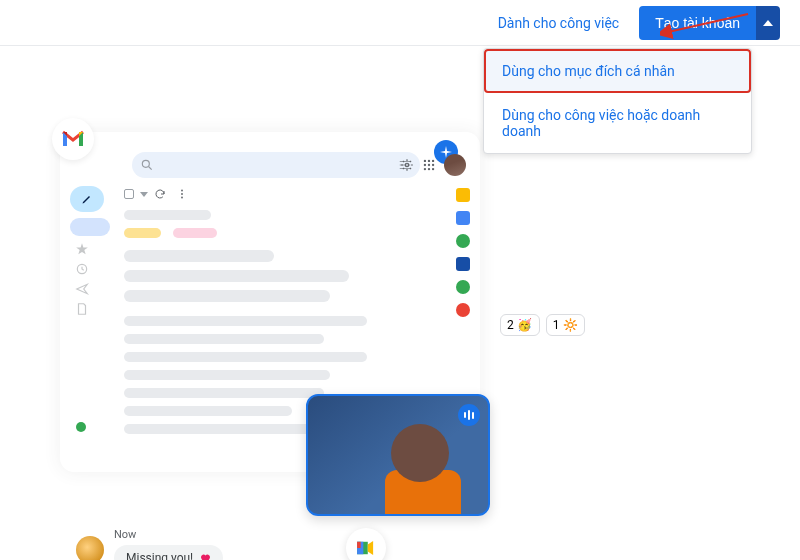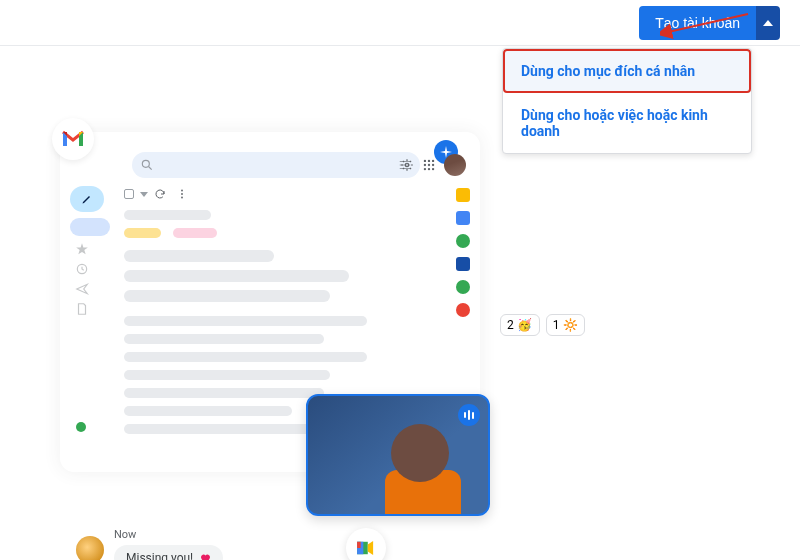--- a/index.html
+++ b/index.html
@@ -8,21 +8,21 @@
   
   .topbar { display: flex; align-items: center; justify-content: flex-end; height: 46px; padding: 0 20px 0 0; border-bottom: 1px solid #e8eaed; gap: 20px; position: relative; z-index: 20;}
   .top-link { color: #1a73e8; font-size: 14px; text-decoration: none; }
   .login-btn { color: #1a73e8; background: #fff; border: 1px solid #dadce0; border-radius: 4px; padding: 8px 18px; font-size: 14px; cursor: pointer; }
   .create-btn { background: #1a73e8; color: #fff; border: none; border-radius: 4px 0 0 4px; padding: 9px 16px; font-size: 14px; cursor: pointer; display: flex; align-items: center; }
   .create-wrap { display: flex; align-items: stretch; position: relative; }
   .create-drop { background: #174ea6; color: #fff; border: none; border-radius: 0 4px 4px 0; width: 24px; display: flex; align-items: center; justify-content: center; cursor: pointer; }
   .create-drop svg { width: 10px; height: 6px; }
 
   
-  .menu { position: absolute; top: 48px; right: 48px; width: 250px; background: #fff; border: 1px solid #dadce0; border-radius: 4px; box-shadow: 0 2px 6px rgba(0,0,0,0.12); z-index: 30; overflow: hidden; font-weight: bold; }
+  .menu { position: absolute; top: 48px; right: 48px; width: 269px; background: #fff; border: 1px solid #dadce0; border-radius: 4px; box-shadow: 0 2px 6px rgba(0,0,0,0.12); z-index: 30; overflow: hidden; }
   .menu-item { padding: 12px 16px; font-size: 14px; color: #1a73e8; cursor: pointer; border: 2px solid transparent;}
   .menu-item.highlight { border: 2px solid #d93025; background: #f2f6fc; border-radius: 4px;}
   .menu-item + .menu-item { margin-top: 0px; }
 
   
   .arrow-anno { position: absolute; top: 10px; left: 660px; z-index: 40; pointer-events:none;}
   .arrow-anno svg { width: 90px; height: 30px; }
 
   
   .stage { position: relative; width: 100%; height: calc(100% - 46px); }
@@ -92,20 +92,21 @@
   .chat-bubble{background:#f1f3f4;border-radius:16px;padding:6px 12px 6px 12px;font-size:12px;color:#3c4043;display:flex;align-items:center;gap:6px;}
   .heart{width:12px;height:12px;display:inline-block;}
 
   .meet-btn{position:absolute;left:346px;top:482px;width:40px;height:40px;border-radius:50%;background:#fff;box-shadow:0 2px 8px rgba(0,0,0,.12);display:flex;align-items:center;justify-content:center;}
 
 </style>
 </head>
 <body>
 
 <div class="topbar">
+  <a href="#" class="top-link">Dành cho công việc</a>
   <div class="create-wrap">
     <button class="create-btn">Tạo tài khoản</button>
     <button class="create-drop">
       <svg viewBox="0 0 10 6">
           <path d="M0 6 L5 0 L10 6 Z" fill="#fff"></path>
         </svg>
     </button>
   </div>
 </div>
 
@@ -115,21 +116,21 @@
         <marker id="ah" markerWidth="8" markerHeight="8" refX="2" refY="4" orient="auto">
           <path d="M0,0 L8,4 L0,8 Z" fill="#d93025"></path>
         </marker>
       </defs>
       <line x1="88" y1="4" x2="8" y2="22" stroke="#d93025" stroke-width="2" marker-end="url(#ah)"></line>
     </svg>
 </div>
 
 <div class="menu">
   <div class="menu-item highlight">Dùng cho mục đích cá nhân</div>
-  <div class="menu-item">Dùng cho hoặc việc hoặc kinh doanh</div>
+  <div class="menu-item">Dùng cho công việc hoặc doanh doanh</div>
 </div>
 
 <div class="stage">
 
   <div class="gmail-card">
     <div class="gmail-logo-wrap">
       <svg width="24" height="18" viewBox="0 0 24 18">
         <path d="M2 2 L12 10 L22 2" fill="none" stroke="#ea4335" stroke-width="3"></path>
         <path d="M2 2 L2 16 L6 16 L6 6" fill="#4285f4"></path>
         <path d="M22 2 L22 16 L18 16 L18 6" fill="#34a853"></path>

